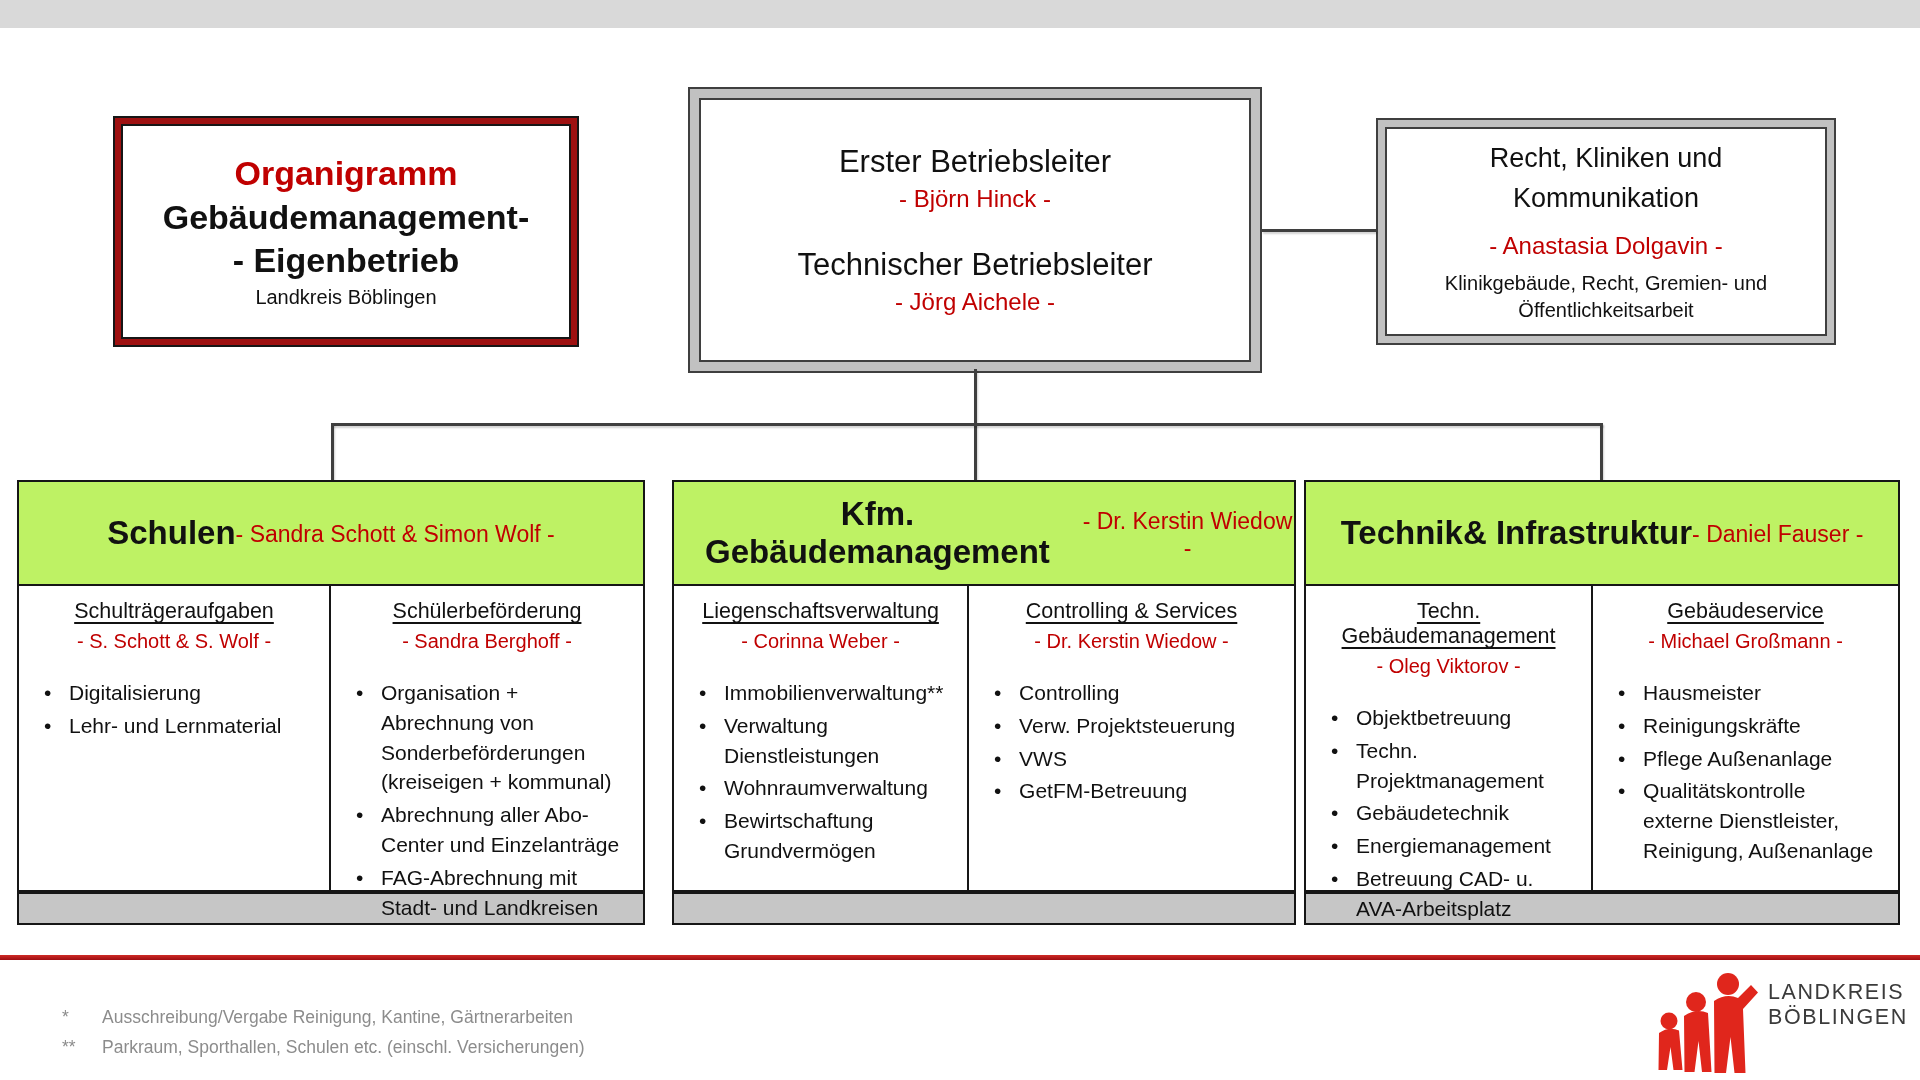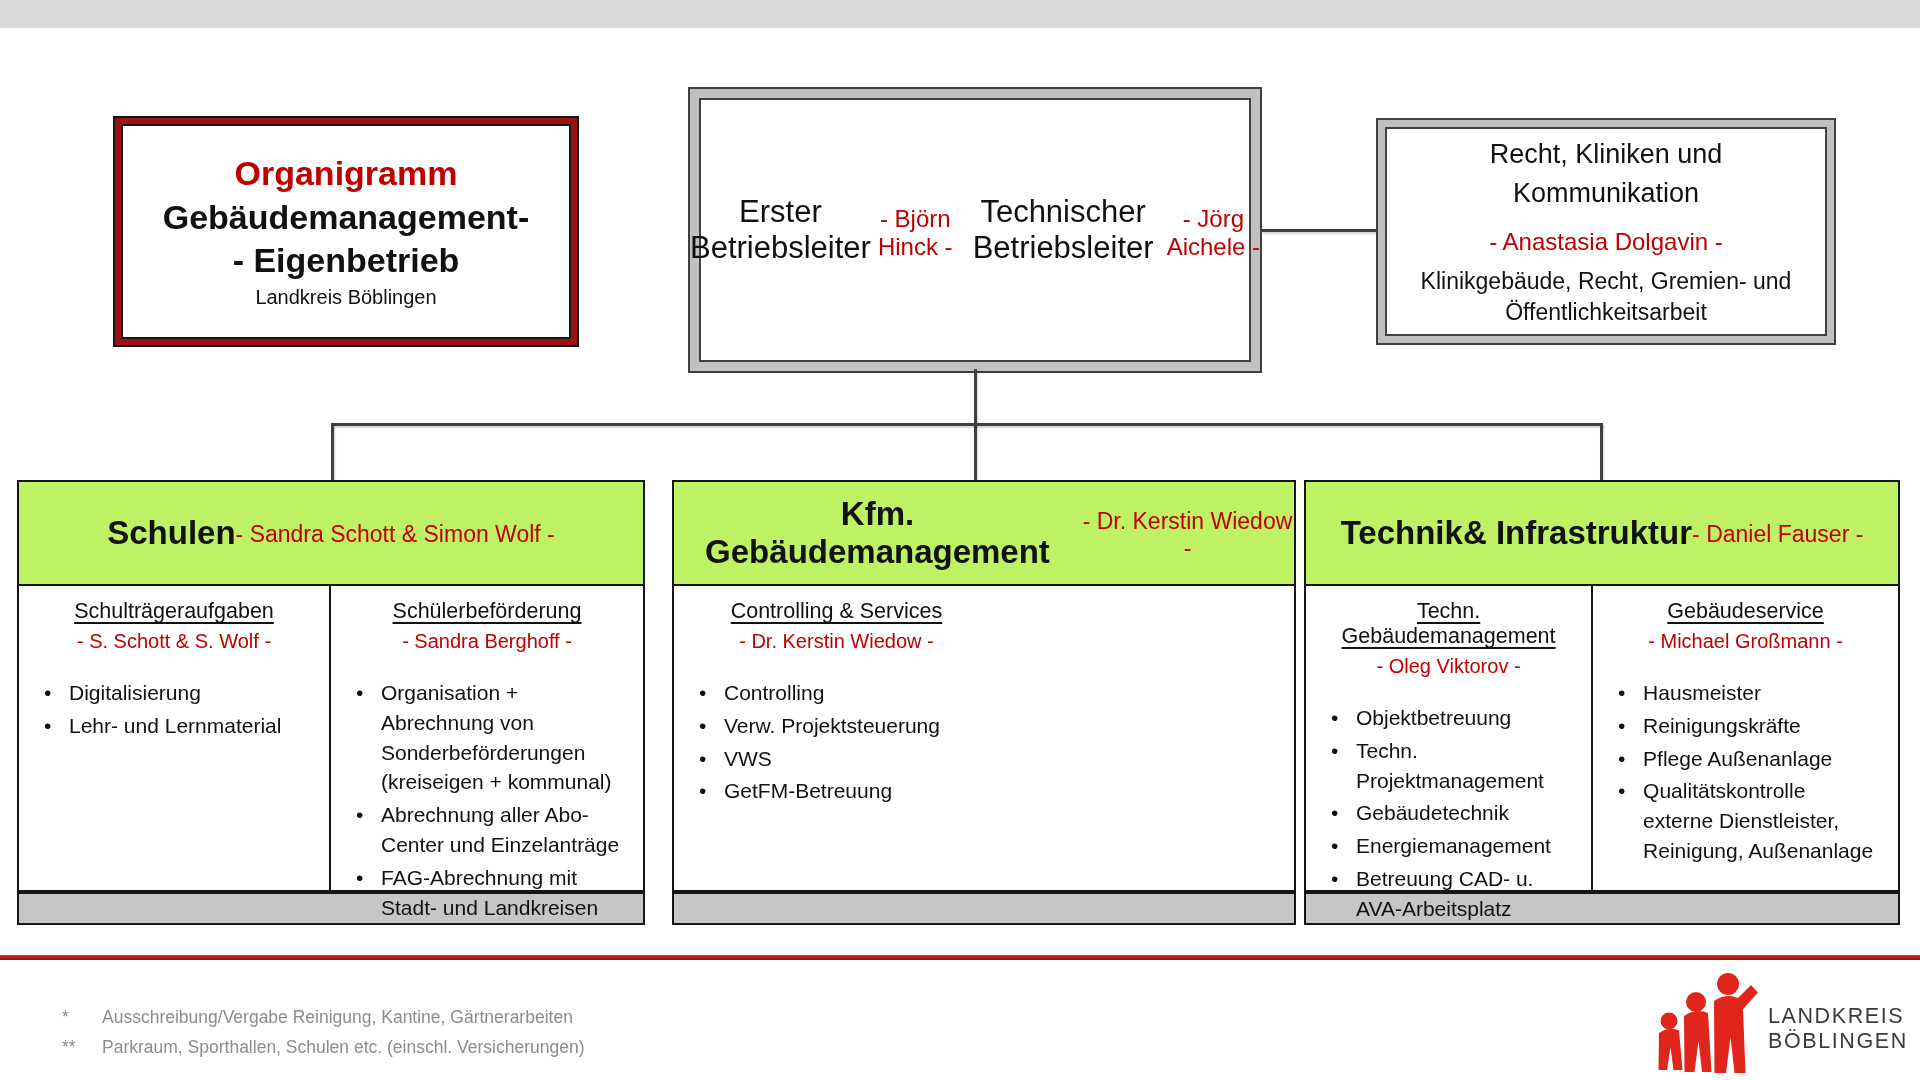--- a/index.html
+++ b/index.html
@@ -16,34 +16,34 @@
             box-shadow:inset 0 0 0 2px #161616;
             display:flex;flex-direction:column;align-items:center;justify-content:center;
             text-align:center;line-height:1.28;}
   .titlebox .big{font-size:34px;font-weight:bold;}
   .titlebox .small{font-size:20px;margin-top:2px;}
   .red{color:#c00000;}
 
   .leadbox{left:688px;top:87px;width:570px;height:282px;background:#fff;
            border:2px solid #3f3f3f;
            box-shadow:inset 0 0 0 9px #c1c1c1, inset 0 0 0 11px #3f3f3f;
-           display:flex;flex-direction:row;align-items:center;justify-content:center;
+           display:flex;flex-direction:column;align-items:center;justify-content:center;
            text-align:center;}
   .leadbox .role{font-size:31px;}
   .leadbox .pname{font-size:24px;margin-top:5px;}
   .leadbox .gap{height:34px;}
 
   .staffbox{left:1376px;top:118px;width:456px;height:223px;background:#fff;
             border:2px solid #3f3f3f;
             box-shadow:inset 0 0 0 7px #c1c1c1, inset 0 0 0 9px #3f3f3f;
             display:flex;flex-direction:column;align-items:center;justify-content:center;
             text-align:center;}
   .staffbox .stitle{font-size:27px;line-height:1.45;width:330px;}
   .staffbox .pname{font-size:24px;margin-top:14px;}
-  .staffbox .sdesc{font-size:23px;margin-top:10px;width:380px;line-height:1.35;}
+  .staffbox .sdesc{font-size:20px;margin-top:10px;width:380px;line-height:1.35;}
 
   
   .conn{background:#3f3f3f;box-shadow:1px 2px 2px rgba(0,0,0,0.18);}
   .c-staff{left:1262px;top:229px;width:114px;height:2.5px;}
   .c-mainv{left:974px;top:369px;width:2.5px;height:111px;}
   .c-h{left:331px;top:423px;width:1272px;height:2.5px;}
   .c-lv{left:331px;top:423px;width:2.5px;height:57px;}
   .c-rv{left:1600px;top:423px;width:2.5px;height:57px;}
 
   
@@ -72,21 +72,21 @@
   .tasks li::before{content:"\2022";position:absolute;left:7px;top:0;}
 
   
   .redline{left:0;top:955px;width:1920px;height:5px;
            background:linear-gradient(180deg,#cf2b26 0%,#9e0d12 100%);}
   .footnotes{left:62px;top:1002px;color:#8c8c8c;font-size:17.5px;line-height:30px;}
   .fnrow{display:flex;}
   .fnmark{width:40px;}
   .logo{left:1656px;top:972px;width:250px;height:102px;}
   .logo svg{position:absolute;left:0;top:0;}
-  .logotext{position:absolute;left:112px;top:32px;color:#3b3b3b;font-size:21.5px;
+  .logotext{position:absolute;left:112px;top:8px;color:#3b3b3b;font-size:21.5px;
             letter-spacing:1.6px;line-height:25px;font-weight:400;}
 </style>
 </head>
 <body>
 
 <div class="stage">
 
   <div class="abs topbar"></div>
 
   <div class="abs titlebox">
@@ -142,20 +142,30 @@
     </div>
     <div class="dfoot"></div>
   </div>
 
   <div class="abs dept dept2">
     <div class="dhead">
       <div class="dtitle">Kfm. Gebäudemanagement</div>
       <div class="dsub red">- Dr. Kerstin Wiedow -</div>
     </div>
     <div class="dbody">
+      <div class="unit first">
+        <div class="utitle">Liegenschaftsverwaltung</div>
+        <div class="uname red">- Corinna Weber -</div>
+        <ul class="tasks">
+          <li>Immobilienverwaltung**</li>
+          <li>Verwaltung Dienstleistungen</li>
+          <li>Wohnraumverwaltung</li>
+          <li>Bewirtschaftung Grundvermögen</li>
+        </ul>
+      </div>
       <div class="unit second">
         <div class="utitle">Controlling &amp; Services</div>
         <div class="uname red">- Dr. Kerstin Wiedow -</div>
         <ul class="tasks">
           <li>Controlling</li>
           <li>Verw. Projektsteuerung</li>
           <li>VWS</li>
           <li>GetFM-Betreuung</li>
         </ul>
       </div>

